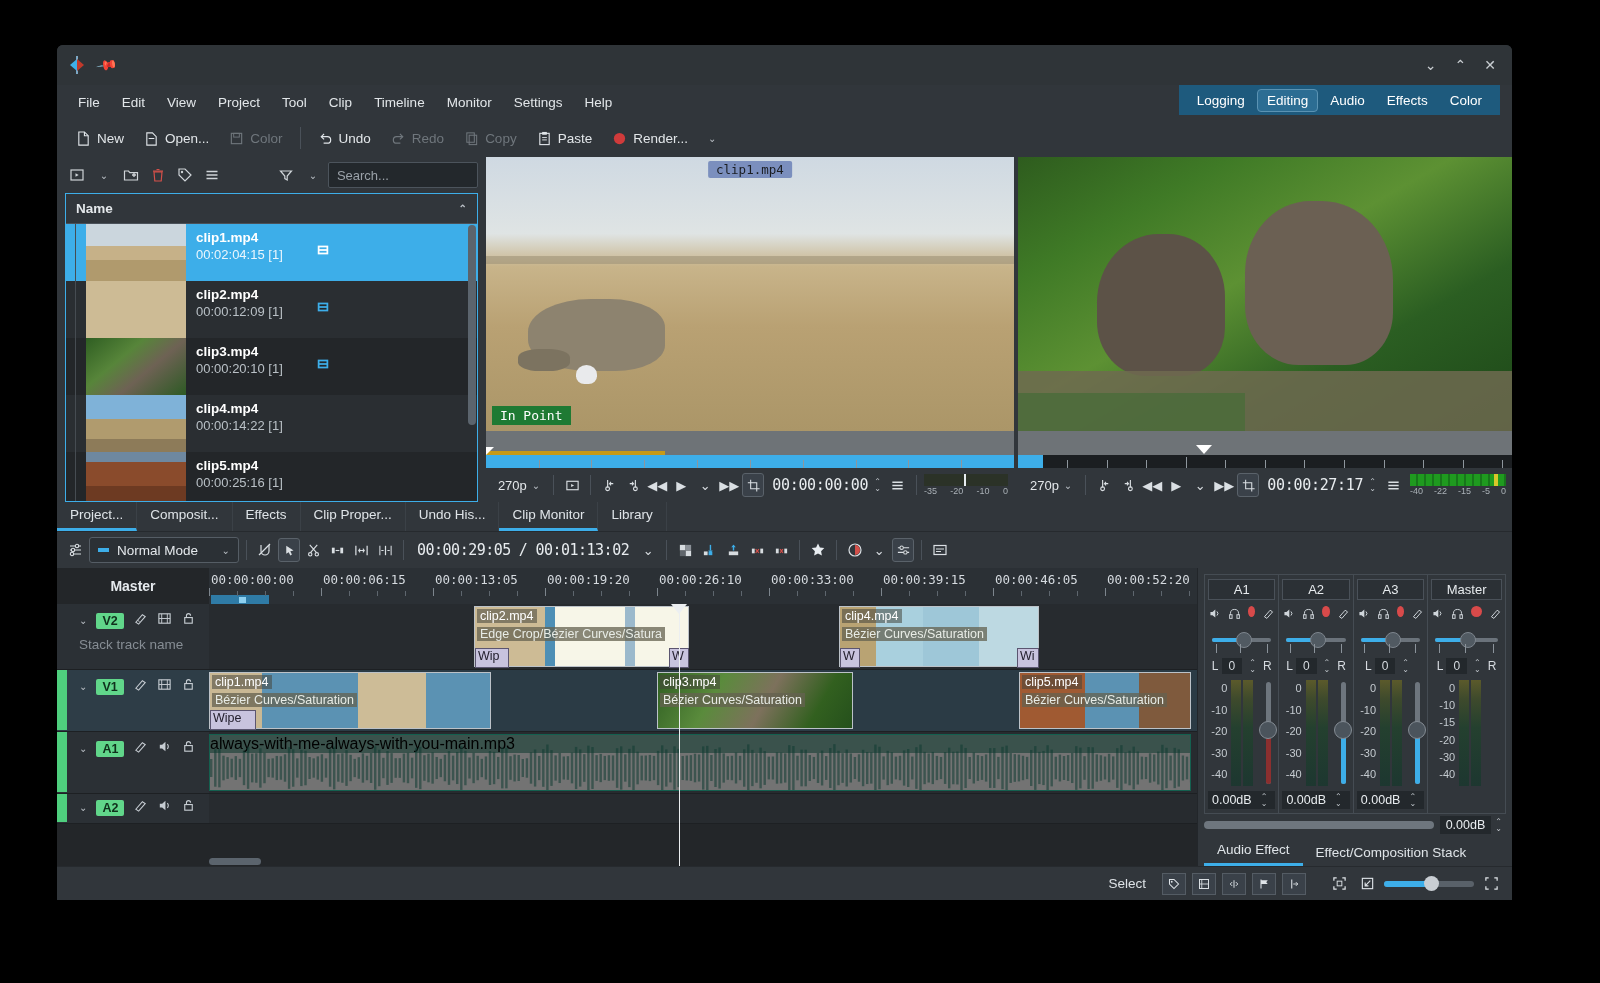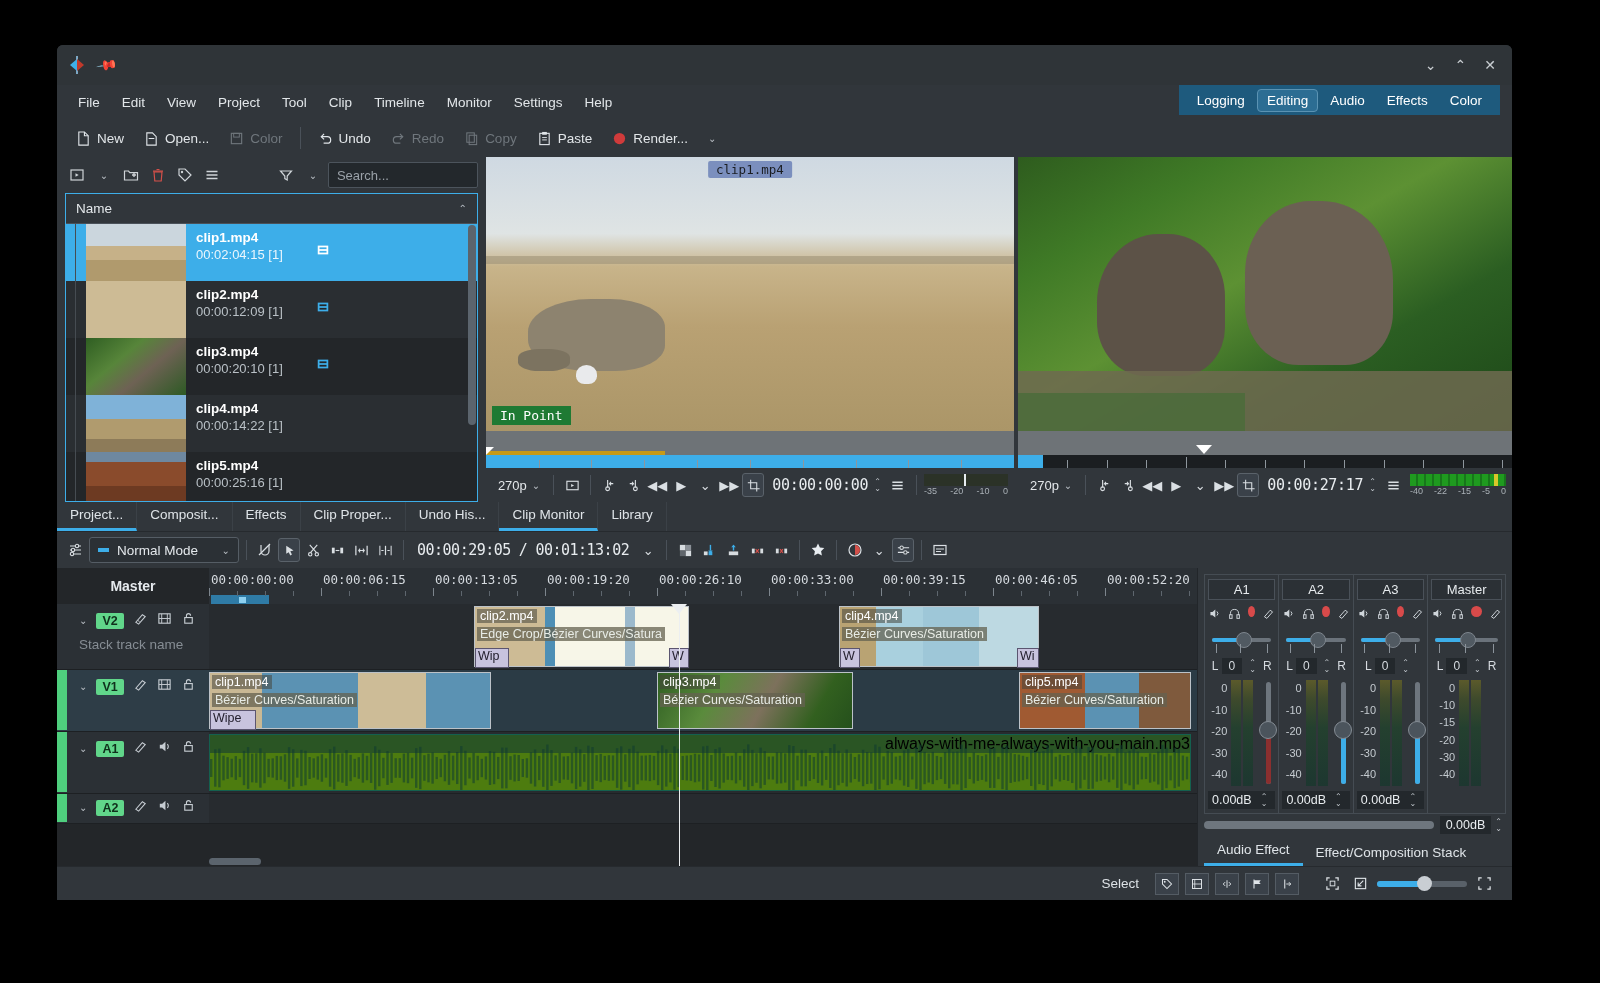--- a/index.html
+++ b/index.html
@@ -55,21 +55,21 @@
   .bin-btn { width:24px;height:22px;display:flex;align-items:center;justify-content:center;
     color:#cfd4d8; cursor:pointer; border-radius:3px;}
   .chev { color:#b9bfc5; font-size:10px; }
   .searchbox { margin-left:auto; width:150px; height:26px; background:#23282c;
     border:1px solid #4c545c; border-radius:2px; display:flex; align-items:center;
     padding:0 8px; color:#9aa1a8; font-size:13px; }
   .bin-list { flex:1; margin:0 8px 0 8px; border:1px solid #3daee9; background:#232629;
     display:flex; flex-direction:column; overflow:hidden; position:relative;}
   .bin-head { height:30px; background:#31363b; border-bottom:1px solid #4a5159;
     display:flex; align-items:center; padding:0 10px; color:#e4e8eb; font-size:13.5px;
-    font-weight:normal; justify-content:space-between; }
+    font-weight:bold; justify-content:space-between; }
   .bin-rows { flex:1; overflow:hidden; position:relative;}
   .bin-row { height:57px; display:flex; align-items:stretch; position:relative; }
   .bin-row.sel { background:#3daee9; }
   .bin-row.alt { background:#2a2e32; }
   .tree-stub{ width:20px; border-right:0px; position:relative;}
   .tree-stub::before{content:"";position:absolute;left:9px;top:0;bottom:0;width:1px;background:#464c52;}
   .thumb { width:100px; height:57px; flex:0 0 auto; background-size:cover; }
   .bin-meta { padding:6px 0 0 10px; display:flex; flex-direction:column; gap:2px; }
   .bin-name { font-size:13.5px; font-weight:bold; color:#fff; }
   .bin-dur { font-size:13px; color:#b9c0c6; }
@@ -154,22 +154,22 @@
   .tr-body { flex:1; position:relative; background:#272b2f; border-bottom:1px solid #1d2023;
      overflow:hidden;}
   .tr-body.v1 { background:#2b3b45; }
   .clip { position:absolute; top:2px; bottom:2px; border:1px solid #bcc2c8; overflow:hidden;}
   .clip .cname { position:absolute; left:2px; top:2px; color:#fff; font-size:12.5px;
      background:rgba(70,70,60,.55); padding:0 3px; white-space:nowrap;}
   .clip .ceff { position:absolute; left:2px; top:20px; color:#e8ece6; font-size:12.5px;
      background:rgba(100,98,80,.75); padding:0 3px; white-space:nowrap;}
   .comp { position:absolute; height:20px; bottom:1px; background:#c8c3de; border:1px solid #5b5570;
      color:#24202e; font-size:12.5px; padding:0 2px; overflow:hidden; white-space:nowrap;}
-  .aclip { position:absolute; top:2px; bottom:2px; background:#4d7c0f; border:1px solid #14604f;
-     overflow:hidden;text-align:right;}
+  .aclip { position:absolute; top:2px; bottom:2px; background:#737373; border:1px solid #14604f;
+     overflow:hidden;}
   .aclip .cname{ background:rgba(20,60,50,.6); }
   .aclip .ceff{ top:20px; background:rgba(60,60,60,.65); color:#f0f0f0;}
   .playhead { position:absolute; top:0; bottom:0; width:1px; background:#eceff1; z-index:20;}
   .playhead::before{content:"";position:absolute;left:-8px;top:0;width:0;height:0;
      border-left:8px solid transparent;border-right:8px solid transparent;border-top:10px solid #eceff1;}
   .tl-hscroll{ position:absolute; left:152px; bottom:1px; height:7px; background:#5b646d;
      border-radius:4px;}
 
   
   .mixer { width:315px; flex:0 0 auto; background:#31363b; display:flex; flex-direction:column;
@@ -204,21 +204,21 @@
      border:1px solid #848c94;}
   .dbbox{ background:#23282c; color:#e9edf0; font-size:12.5px; padding:2px 4px; display:flex;
      align-items:center; justify-content:space-between; margin-top:3px;}
   .mx-bottom{ height:22px; margin:0 6px; display:flex; align-items:center; }
   .mx-slider{ flex:1; height:8px; background:#6e767e; border-radius:4px;}
   .mx-tabs { height:30px; display:flex; align-items:flex-end; padding-left:6px; }
   .mx-tabs .tab{ border-right:none; }
 
   
   .status { height:34px; background:#31363b; display:flex; align-items:center;
-    flex:0 0 auto; padding:0 17px; gap:6px; border-top:1px solid #262a2e;}
+    flex:0 0 auto; padding:0 10px; gap:6px; border-top:1px solid #262a2e;}
   .st-label{ margin-left:auto; color:#dde2e6; font-size:13.5px; padding-right:10px;}
   .sb-btn{ width:24px;height:22px;border:1px solid #545c64;background:#3a4149;
     display:flex;align-items:center;justify-content:center;color:#dfe4e8;font-size:11px;cursor:pointer;}
   .zoom-slider{ width:90px;height:6px;background:#596169;border-radius:3px;position:relative;}
   .zoom-slider i{position:absolute;left:0;top:0;bottom:0;width:50%;background:#3daee9;border-radius:3px;}
   .zoom-slider b{position:absolute;left:44%;top:-5px;width:15px;height:15px;border-radius:50%;
     background:#c9ced3;}
 </style>
 </head>
 <body>

